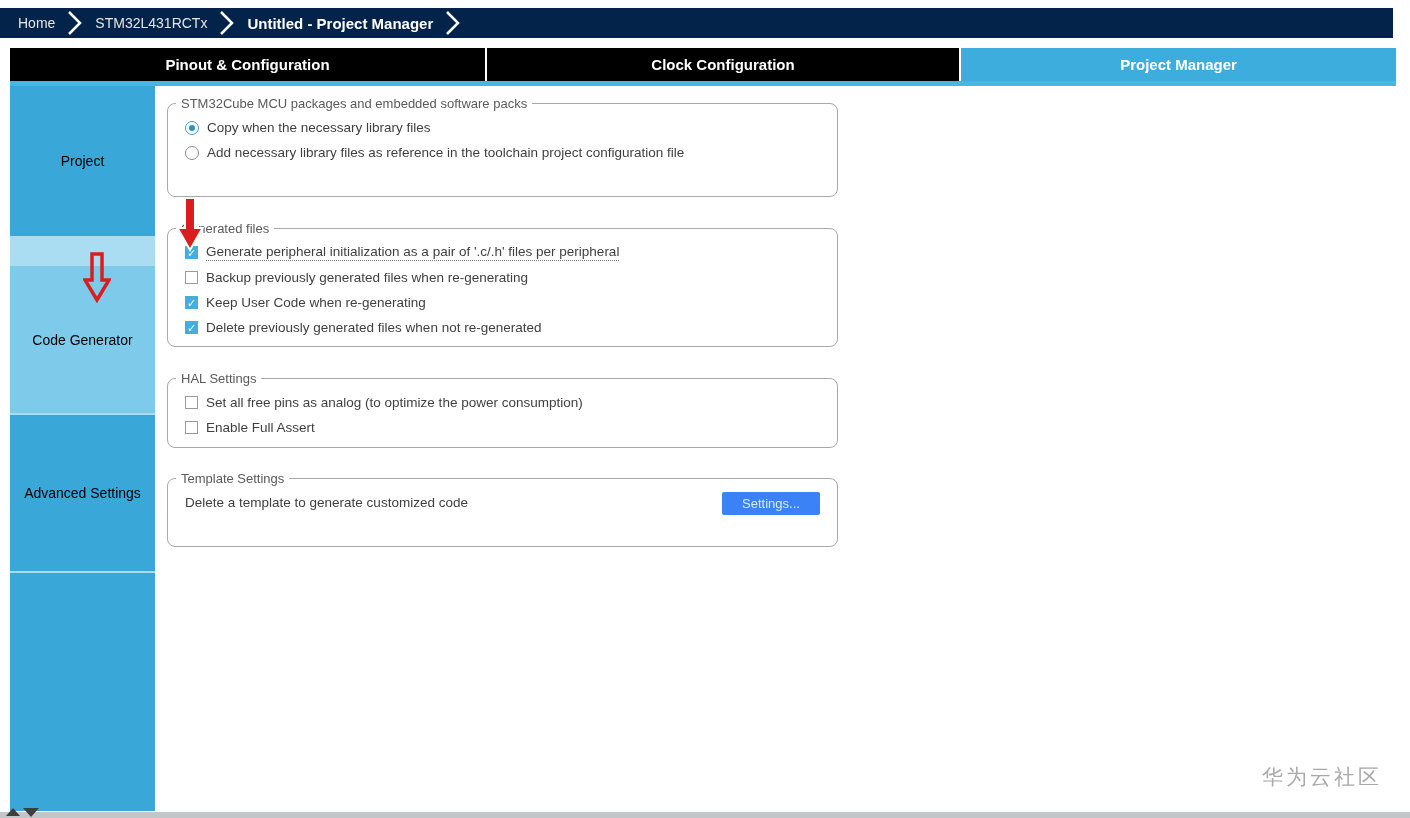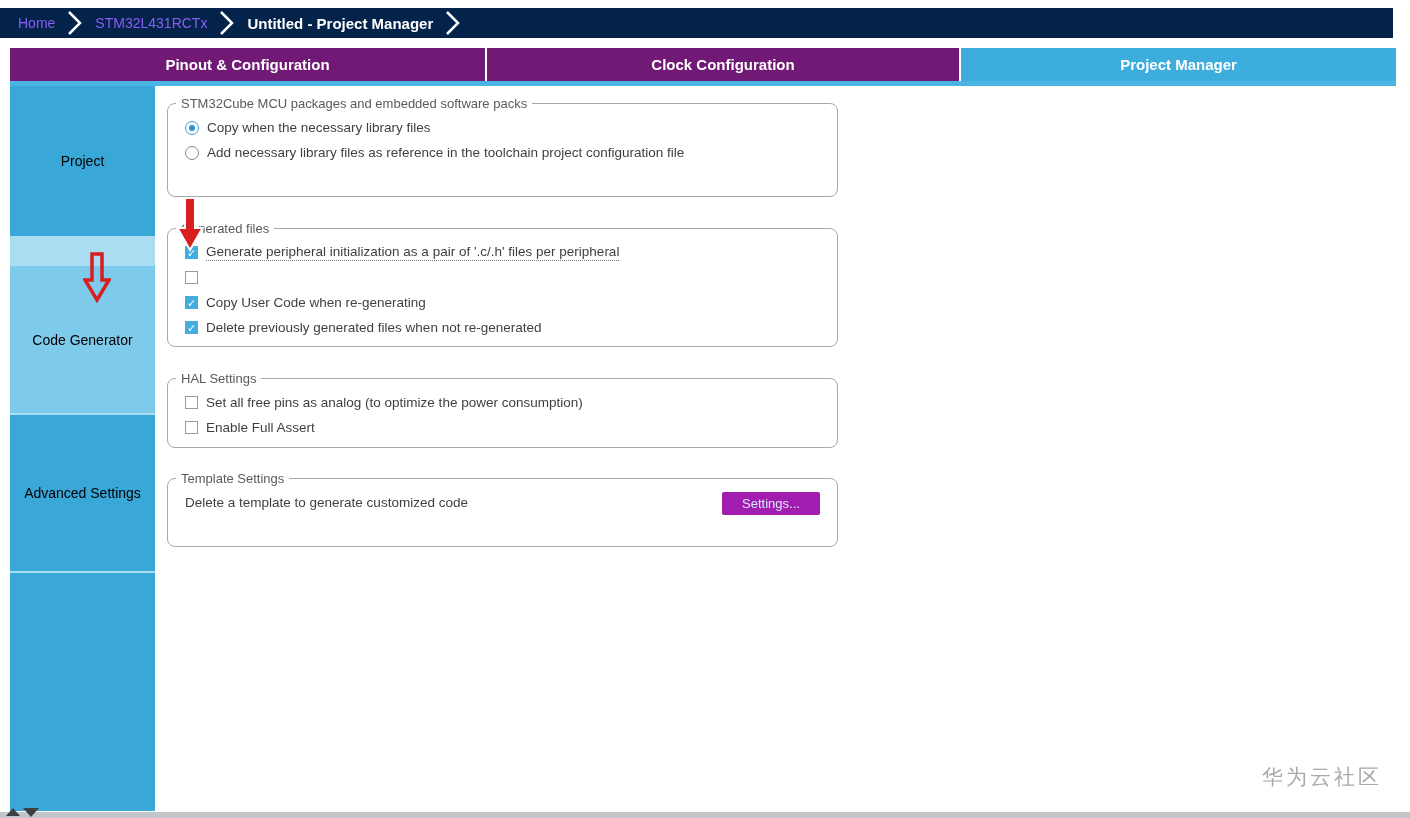--- a/index.html
+++ b/index.html
@@ -3,28 +3,28 @@
 <meta charset="utf-8">
 <style>
   * { margin:0; padding:0; box-sizing:border-box; }
   html,body { width:1410px; height:818px; background:#ffffff;
               font-family:"Liberation Sans", sans-serif; overflow:hidden; }
   .abs { position:absolute; }
 
   
   #breadcrumb-bar { left:0; top:8px; width:1393px; height:30px;
     background:#03234b; display:flex; align-items:center; padding-left:18px; }
-  .crumb { color:#8b5cf6; font-size:14px; white-space:nowrap; }
+  .crumb { color:#e5e5e5; font-size:14px; white-space:nowrap; }
   .crumb.bold { font-weight:bold; color:#ffffff; font-size:15px; }
   .crumb-sep { margin:0 11px; display:flex; align-items:center; }
 
   
   #tab-bar { left:10px; top:48px; width:1386px; height:33px;
     display:flex; gap:2px; background:#ffffff; }
-  .tab { background:#701a75; color:#ffffff; font-size:15px; font-weight:600;
+  .tab { background:#000000; color:#ffffff; font-size:15px; font-weight:600;
     display:flex; align-items:center; justify-content:center; cursor:pointer; }
   .tab.active { background:#3dadde; }
   #tab-strip { left:10px; top:81px; width:1386px; height:5px; background:#4ab4e3; }
 
   
   #sidebar { left:10px; top:86px; width:145px; height:725px;
     background:#aadcf2; display:flex; flex-direction:column; gap:2px; }
   .side-item { background:#3aa7d9; color:#000000; font-size:14px;
     display:flex; align-items:center; justify-content:center; cursor:pointer; }
   .side-item.selected { background:#7ecaea;margin-top:28px; }
@@ -48,21 +48,21 @@
   .radio.selected { border-color:#3f9fd8; }
   .radio.selected::after { content:""; position:absolute; left:3px; top:3px;
     width:6px; height:6px; border-radius:50%; background:#2b90cc; }
 
   .checkbox { width:13px; height:13px; border:1px solid #9a9a9a; background:#fff;
     flex:0 0 auto; font-size:11px; line-height:12px; text-align:center; color:#fff; }
   .checkbox.checked { background:#45aede; border-color:#45aede; }
   .checkbox.checked::after { content:"\2713"; }
 
   #settings-button { position:absolute; left:554px; top:13px; width:98px; height:23px;
-    background:#a21caf; color:#d4ecf9; font-size:13px; border:none; border-radius:2px;
+    background:#3b82f6; color:#d4ecf9; font-size:13px; border:none; border-radius:2px;
     display:flex; align-items:center; justify-content:center; cursor:pointer; }
 
   
   .red-arrow { position:absolute; pointer-events:none; }
 
   
   #watermark { left:1262px; top:763px; font-size:21px; color:#a9a9a9;
     letter-spacing:3px; white-space:nowrap; }
 
   
@@ -129,24 +129,25 @@
 
 <div class="gbox" style="top:228px; height:119px;">
   <span class="gbox-title">Generated files</span>
   <div class="gbox-inner">
     <div class="row">
       <span class="checkbox checked"></span>
       <span class="opt-label u-dotted">Generate peripheral initialization as a pair of '.c/.h' files per peripheral</span>
     </div>
     <div class="row">
       <span class="checkbox"></span>
+      <span class="opt-label">Backup previously generated files when re-generating</span>
     </div>
     <div class="row">
       <span class="checkbox checked"></span>
-      <span class="opt-label">Copy User Code when re-generating</span>
+      <span class="opt-label">Keep User Code when re-generating</span>
     </div>
     <div class="row">
       <span class="checkbox checked"></span>
       <span class="opt-label">Delete previously generated files when not re-generated</span>
     </div>
   </div>
 </div>
 
 <div class="gbox" style="top:378px; height:70px;">
   <span class="gbox-title">HAL Settings</span>

